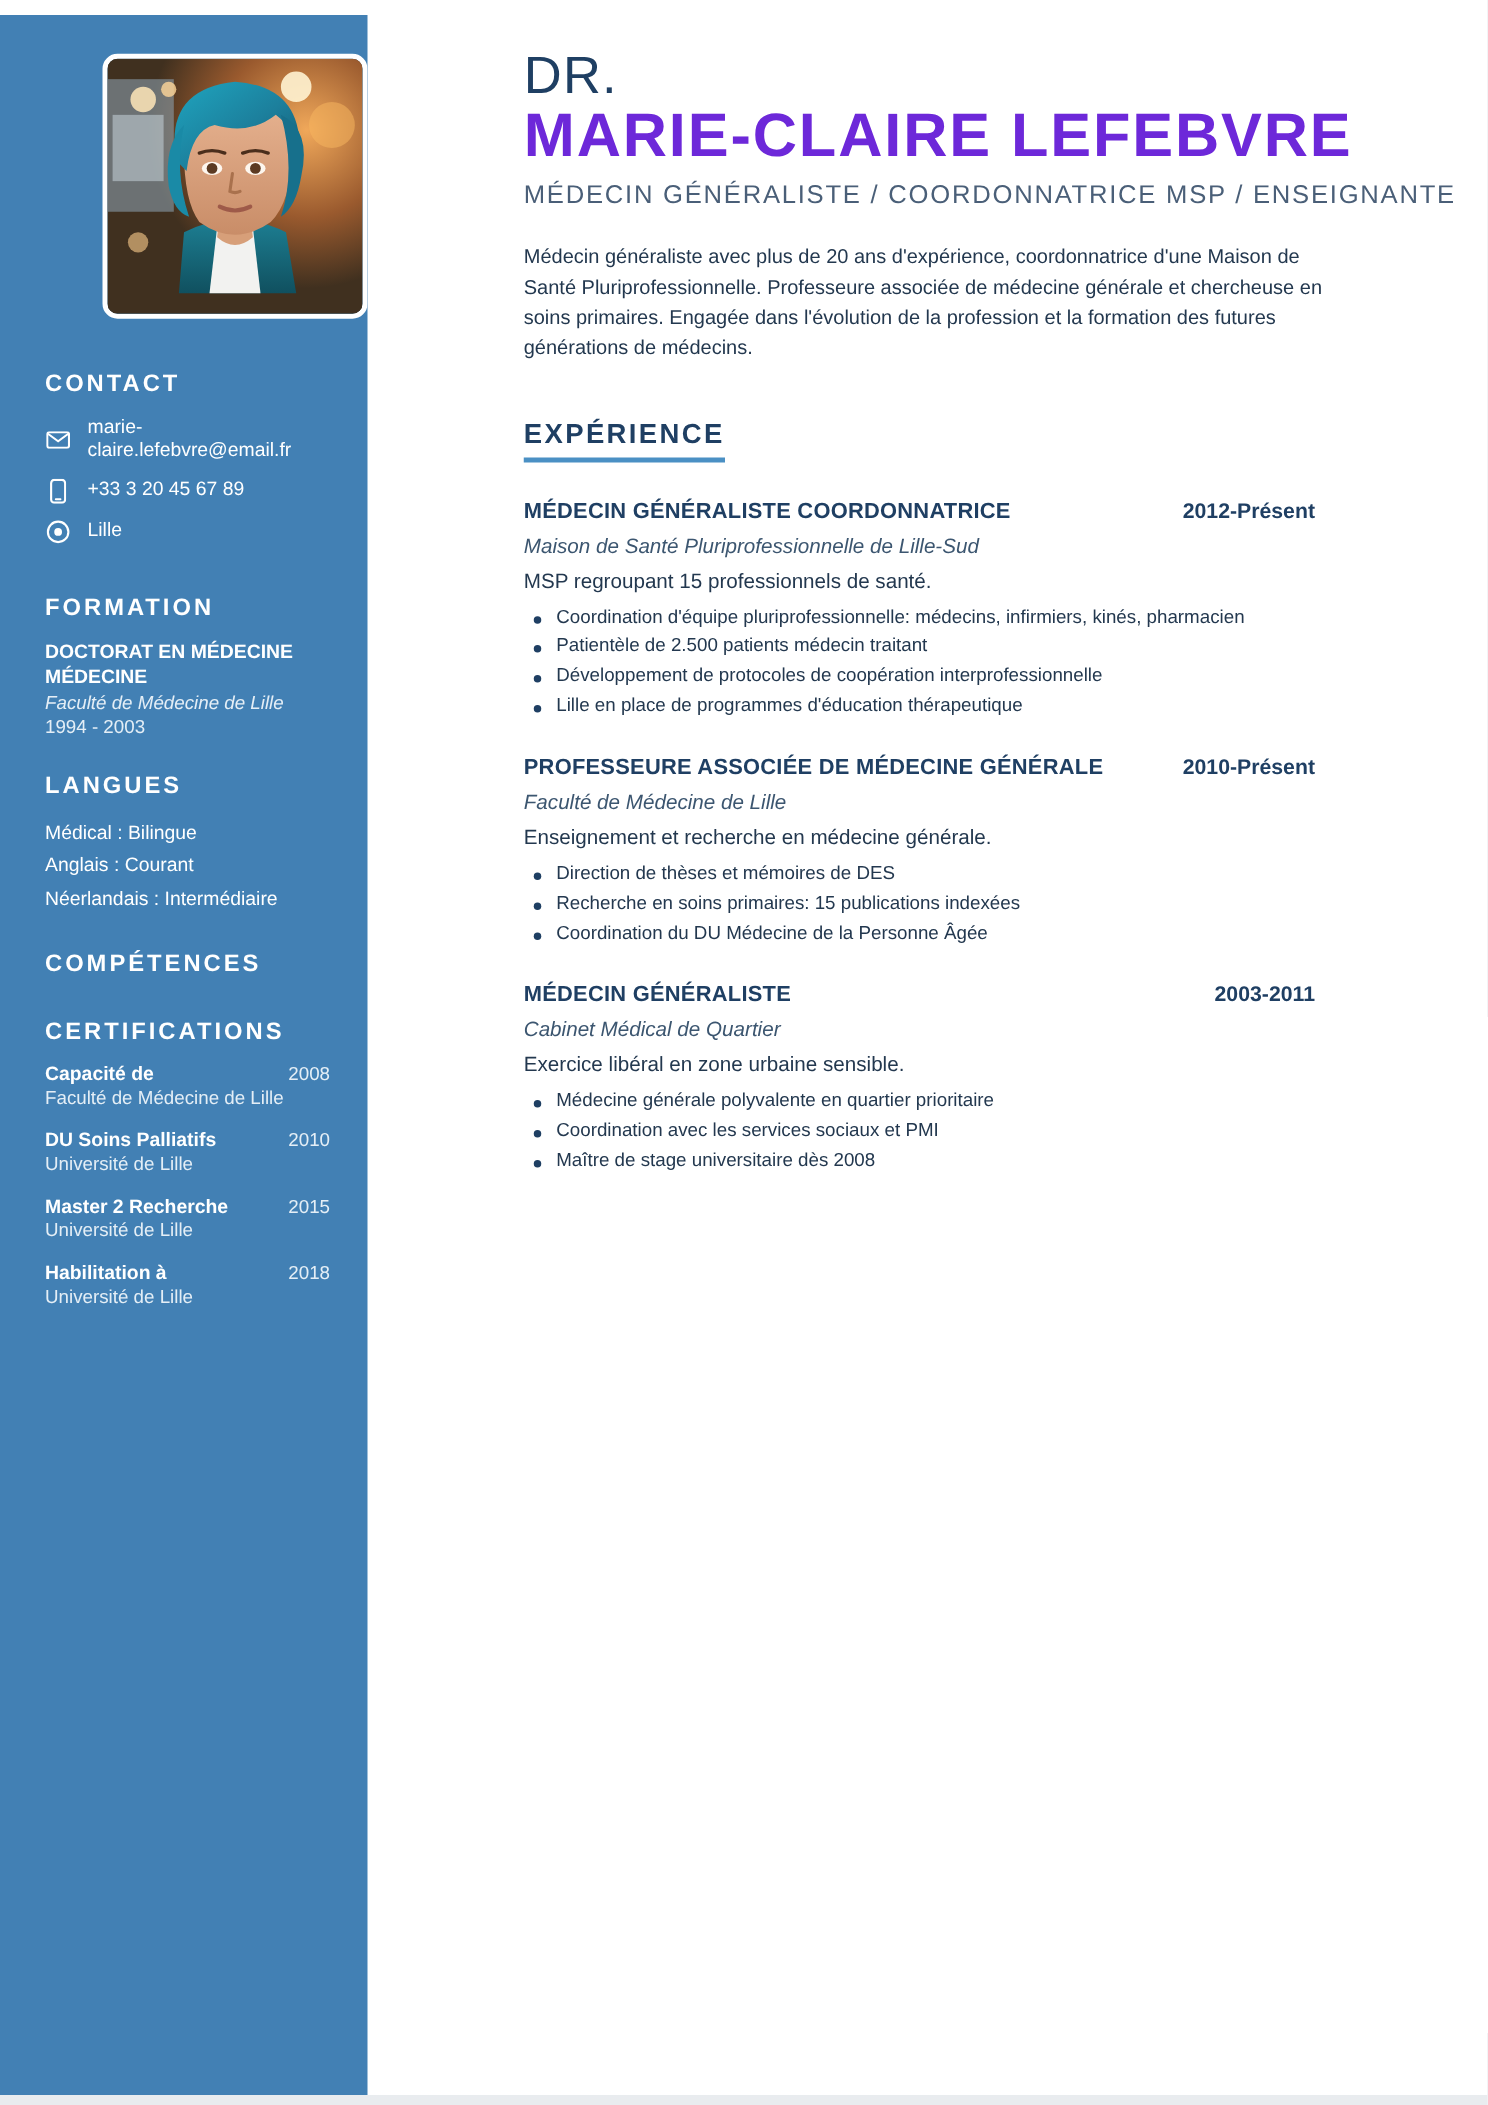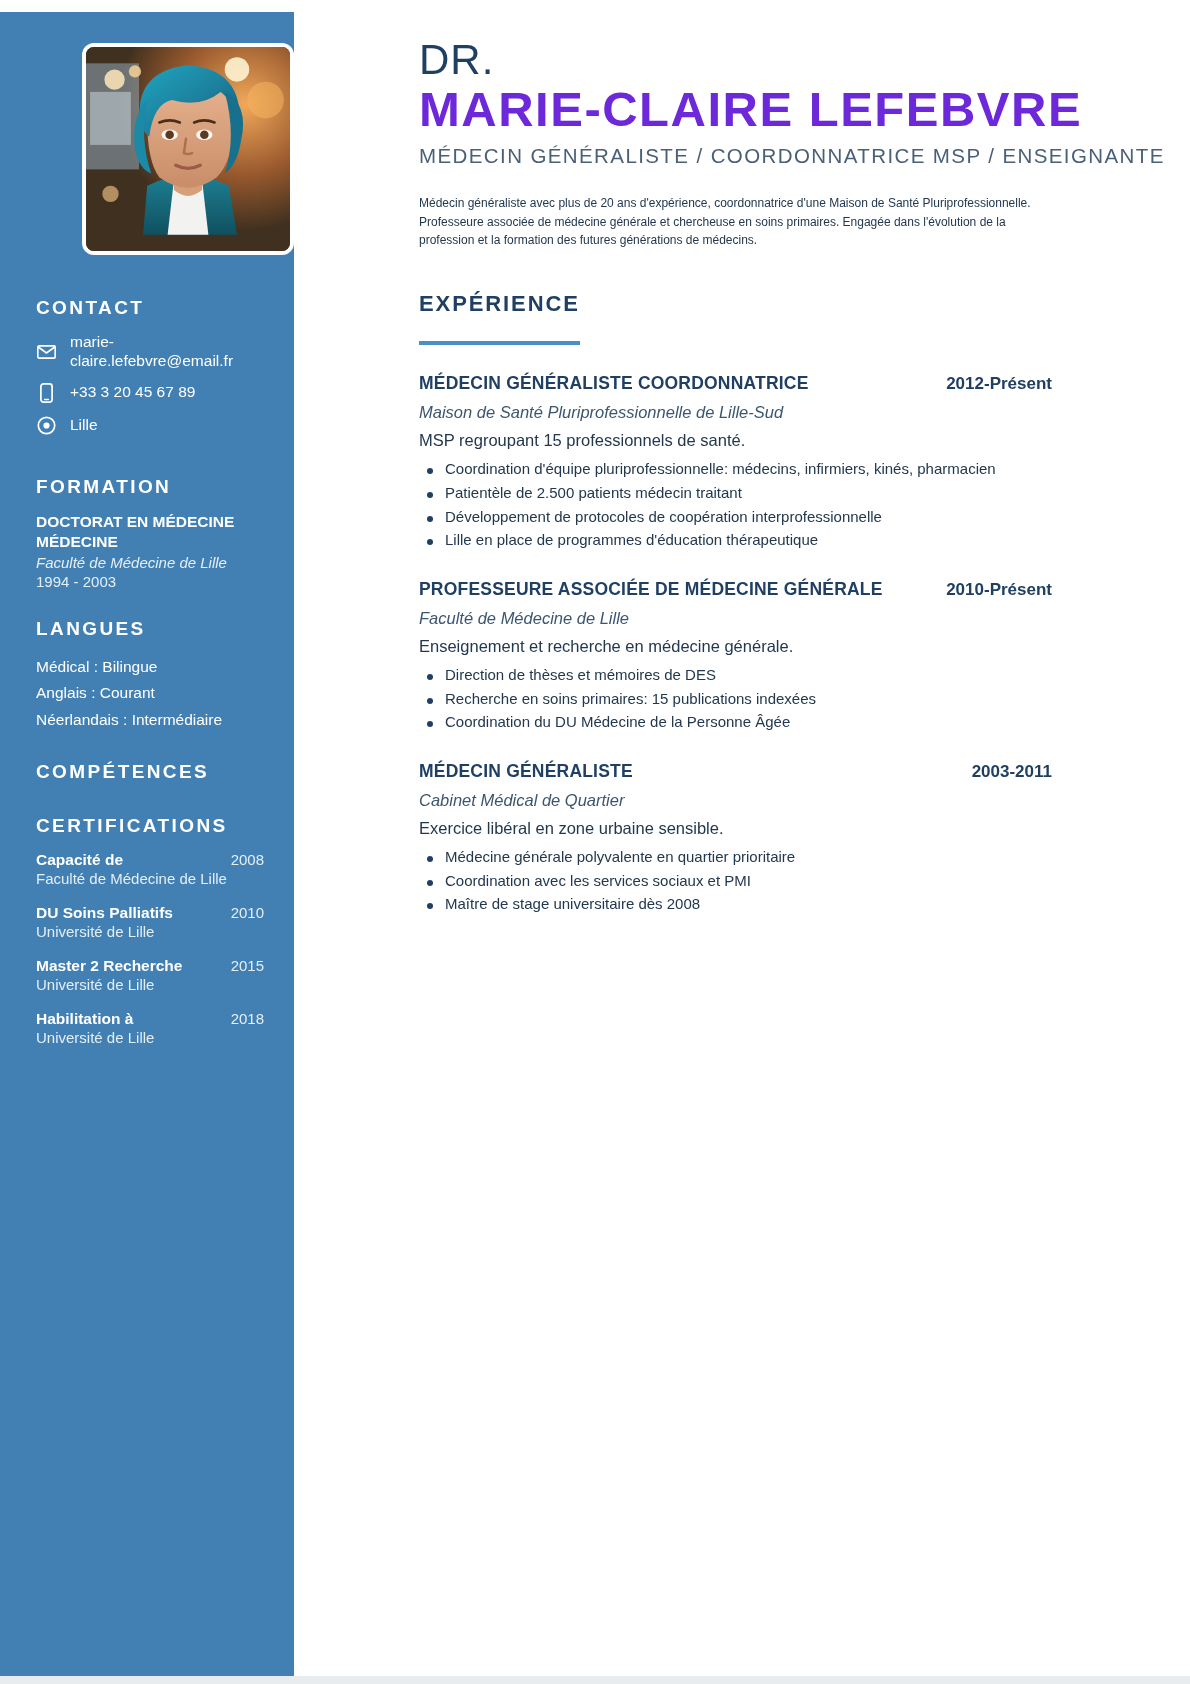--- a/index.html
+++ b/index.html
@@ -78,27 +78,27 @@
   }
   #name-last {
     font-size: 49px; font-weight: bold; letter-spacing: 1.5px;
     color: #6d28d9; line-height: 1.08; white-space: nowrap;
   }
   #job-title {
     font-size: 20.5px; letter-spacing: 1.4px; color: #4a5f78;
     margin-top: 9px; white-space: nowrap;
   }
   #summary {
-    font-size: 12px; line-height: 1.52; color: #23384f;
+    font-size: 16px; line-height: 1.52; color: #23384f;
     margin-top: 26px; width: 640px;
   }
   .main-h {
     font-size: 22px; font-weight: bold; letter-spacing: 1.9px;
     color: #1f3f63; margin: 42px 0 0 0; display: inline-block;
-    padding-bottom: 24px; border-bottom: 4px solid #4a90c4;
+    padding-bottom: 6px; border-bottom: 4px solid #4a90c4;
   }
   .job { margin-top: 28px; }
   .job-top {
     display: flex; justify-content: space-between;
     align-items: baseline; width: 633px; gap: 14px;
   }
   .job-role {
     font-size: 17.5px; font-weight: bold;
     color: #1f3f63; letter-spacing: 0.2px;
   }

